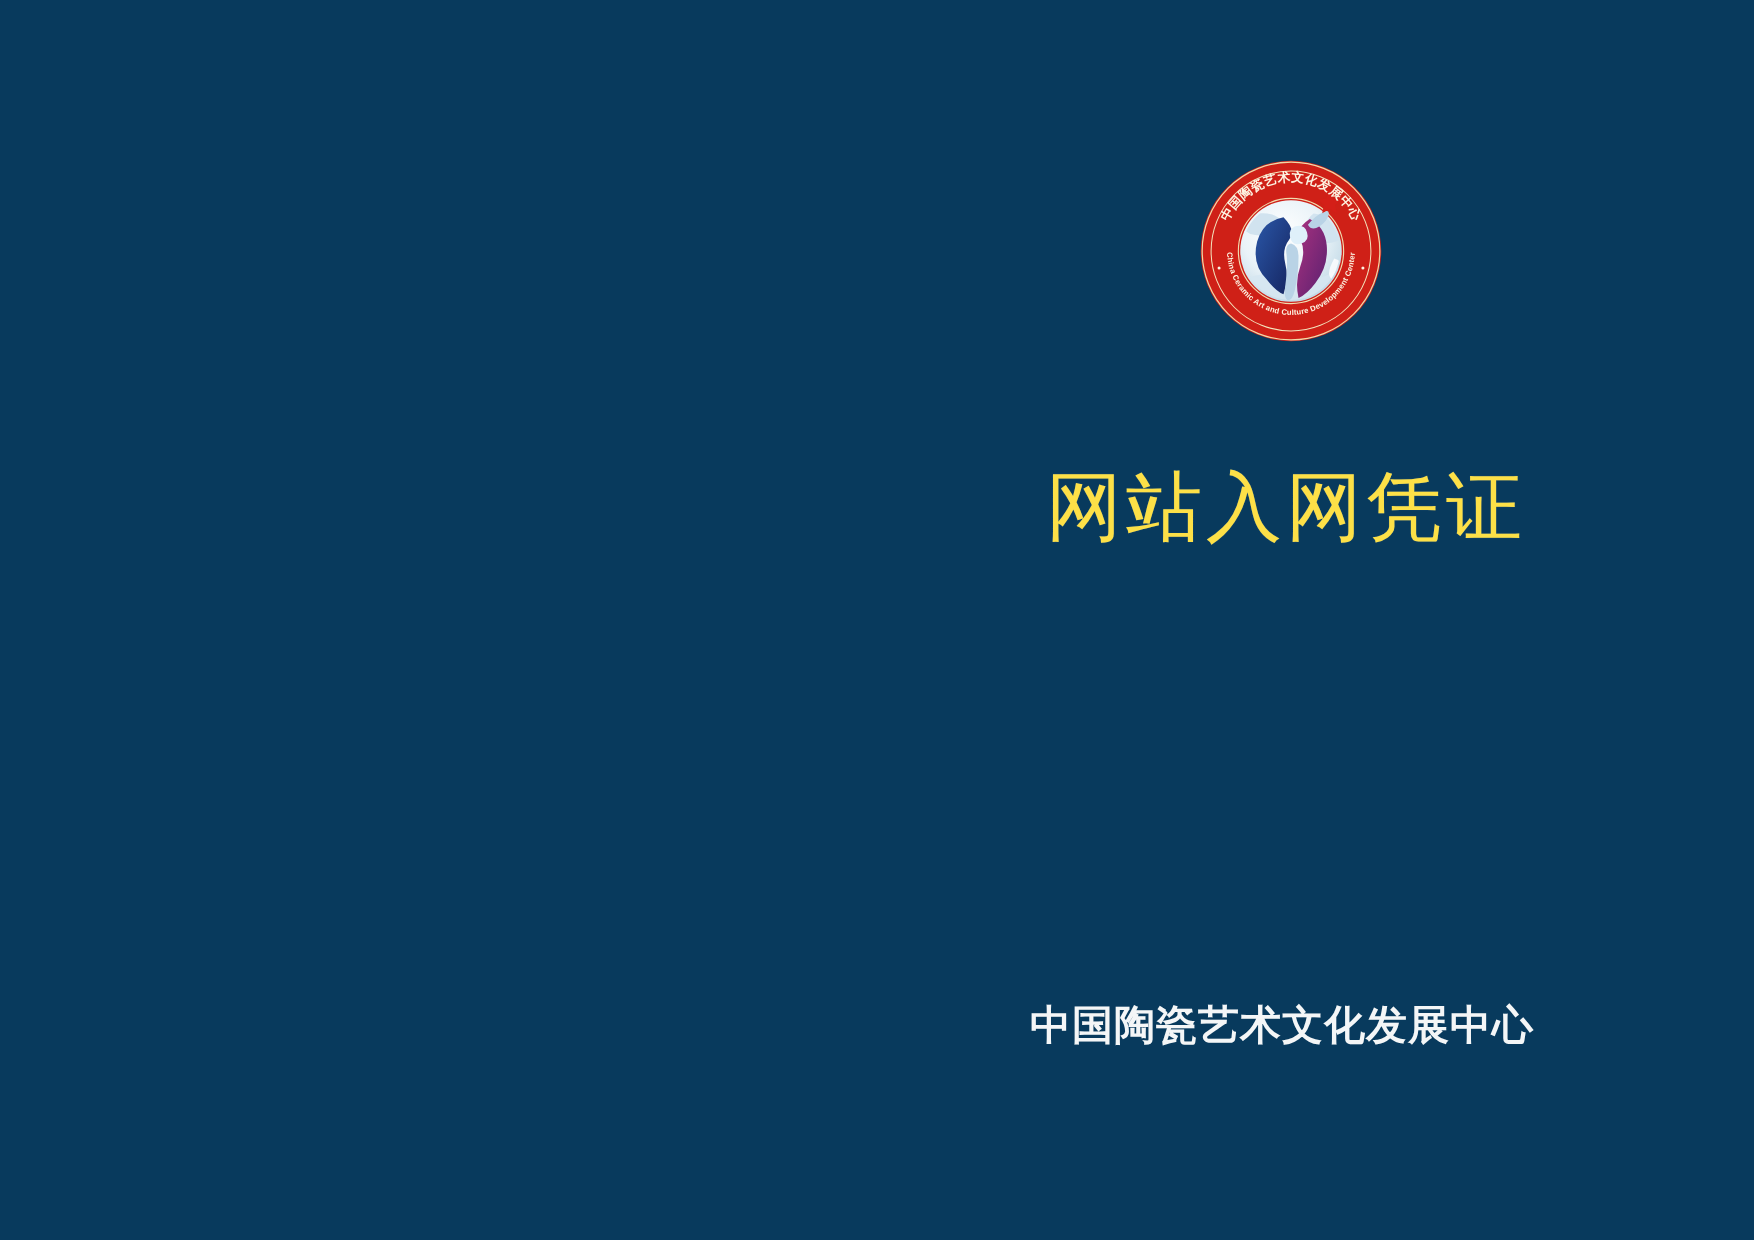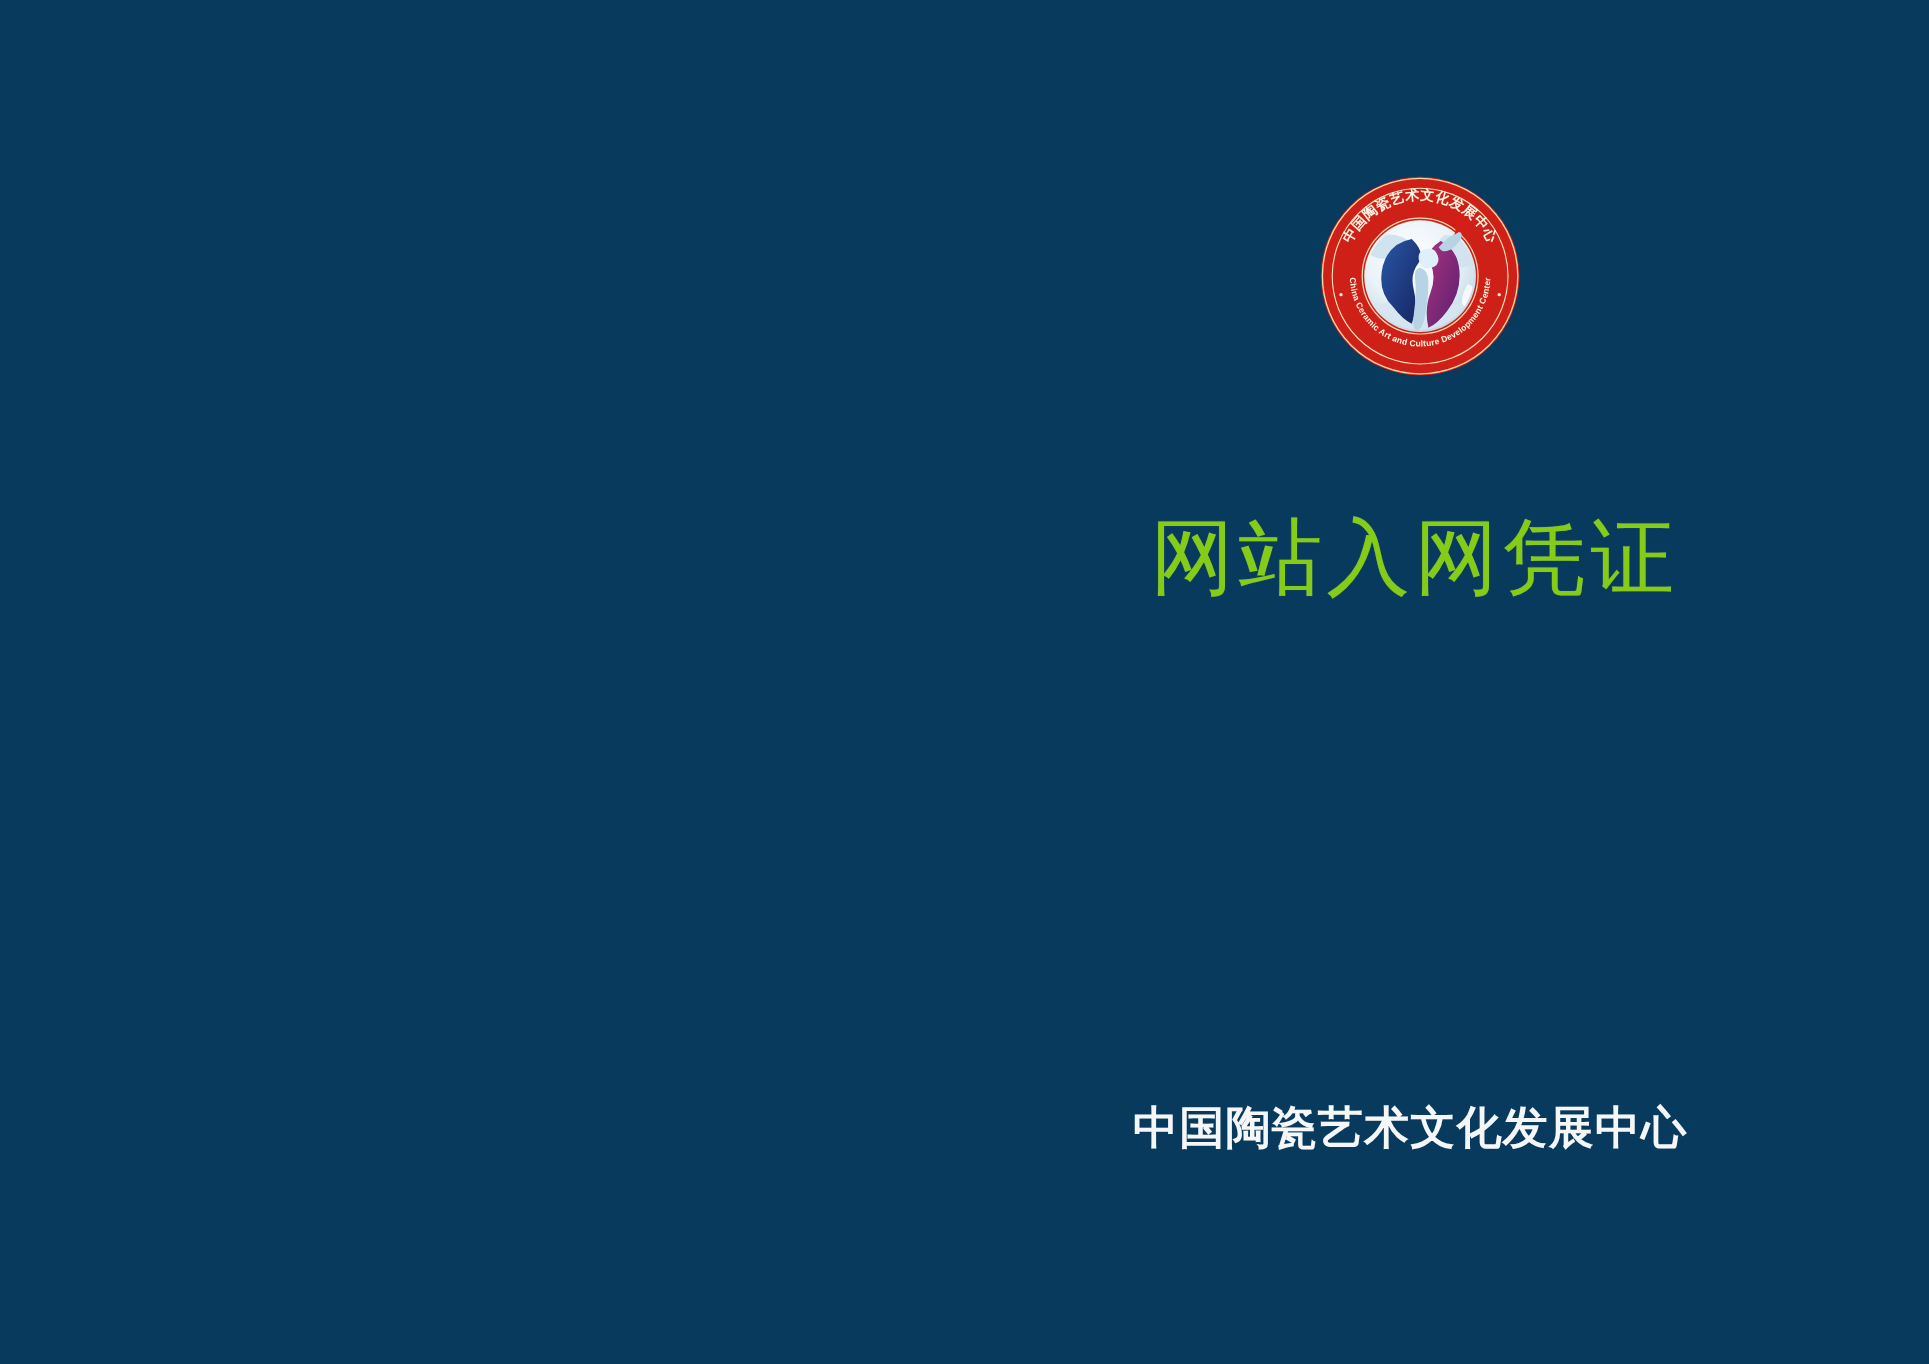--- a/index.html
+++ b/index.html
@@ -30,21 +30,21 @@
     height: 188px;
   }
   #emblem svg { display: block; width: 188px; height: 188px; }
 
   
   #doc-title {
     position: absolute;
     left: 1046px;
     top: 468px;
     width: 500px;
-    color: #84cc16;
+    color: #fde047;
     font-size: 76px;
     line-height: 1.02;
     letter-spacing: 4px;
     white-space: nowrap;
     font-weight: 400;
     font-family: "DejaVu Sans", "Liberation Sans", sans-serif;
     text-shadow: 0 0 1px rgba(255,255,255,0.25);
   }
 
   

